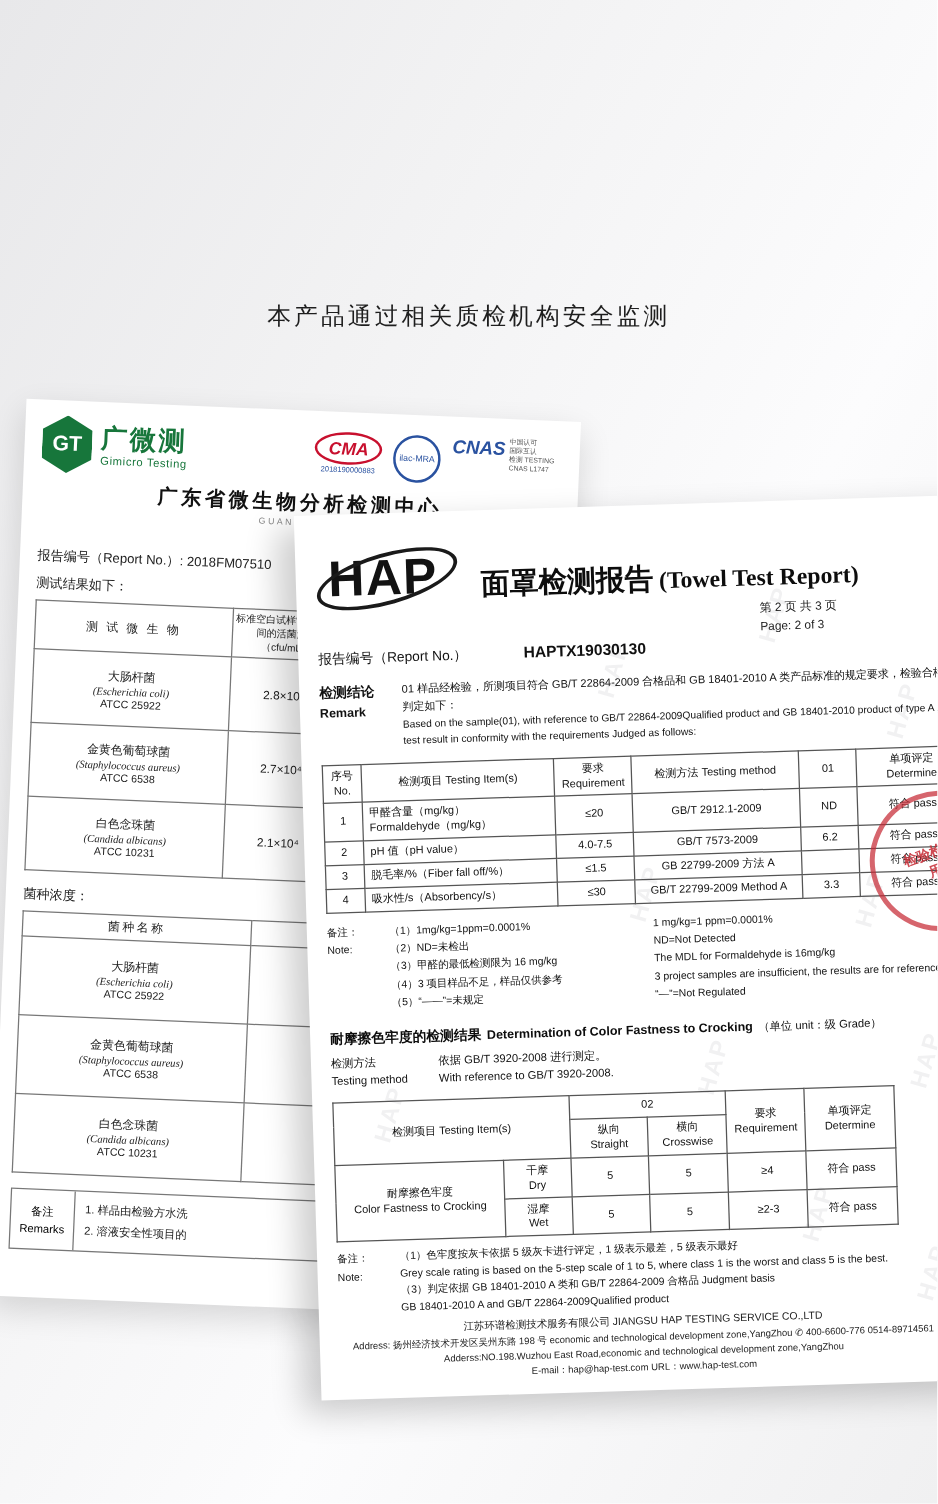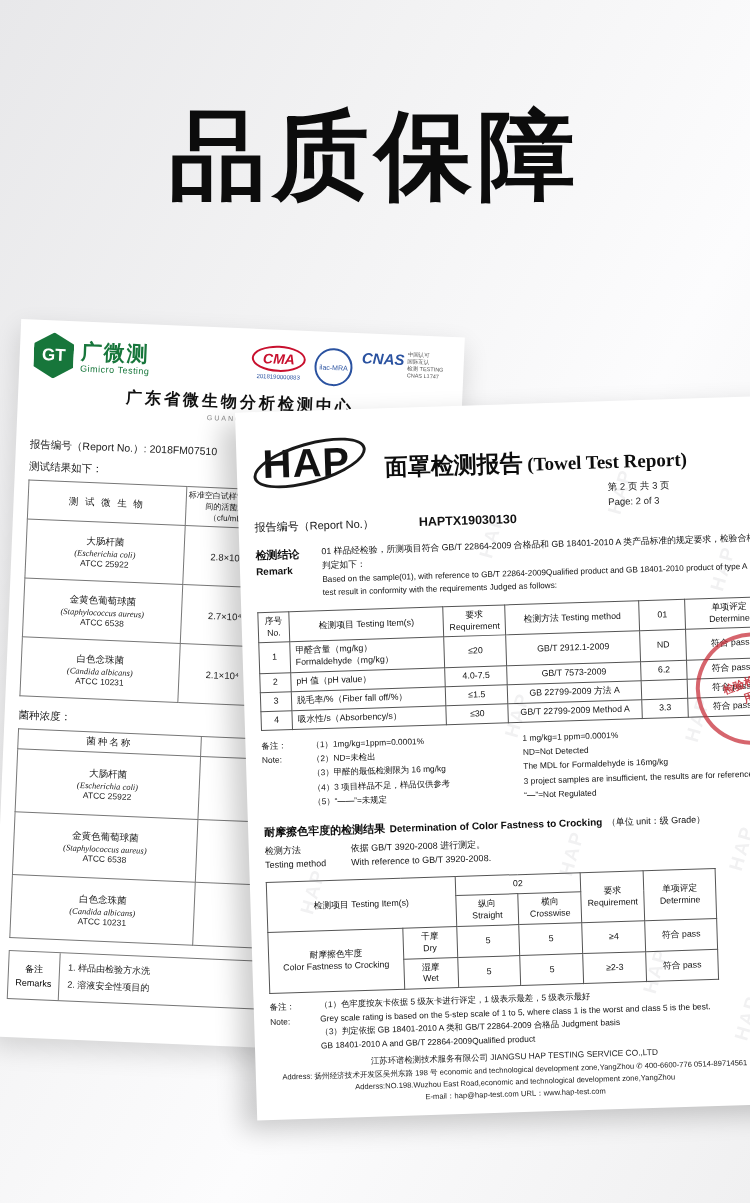--- a/index.html
+++ b/index.html
@@ -96,21 +96,21 @@
     font-size:11px;font-weight:700;text-align:center;line-height:1.35;}
   .stamp span{width:58px;display:block;}
   .wm{position:absolute;color:rgba(50,50,65,.07);font-weight:800;font-size:19px;
     transform:rotate(-72deg);letter-spacing:2px;pointer-events:none;}
 </style>
 </head>
 <body>
 
 <div class="canvas">
 
-  <div class="hero-title">品质保障</div>
+  <div class="hero-subtitle">本产品通过相关质检机构安全监测</div>
 
   <div class="paper paper-left">
     <div class="gm-header">
       <div class="gm-logo">
         <div class="gm-hex">
           <span>GT</span>
         </div>
         <div>
           <div class="gm-logo-cn">广微测</div>
           <div class="gm-logo-en">Gimicro Testing</div>

